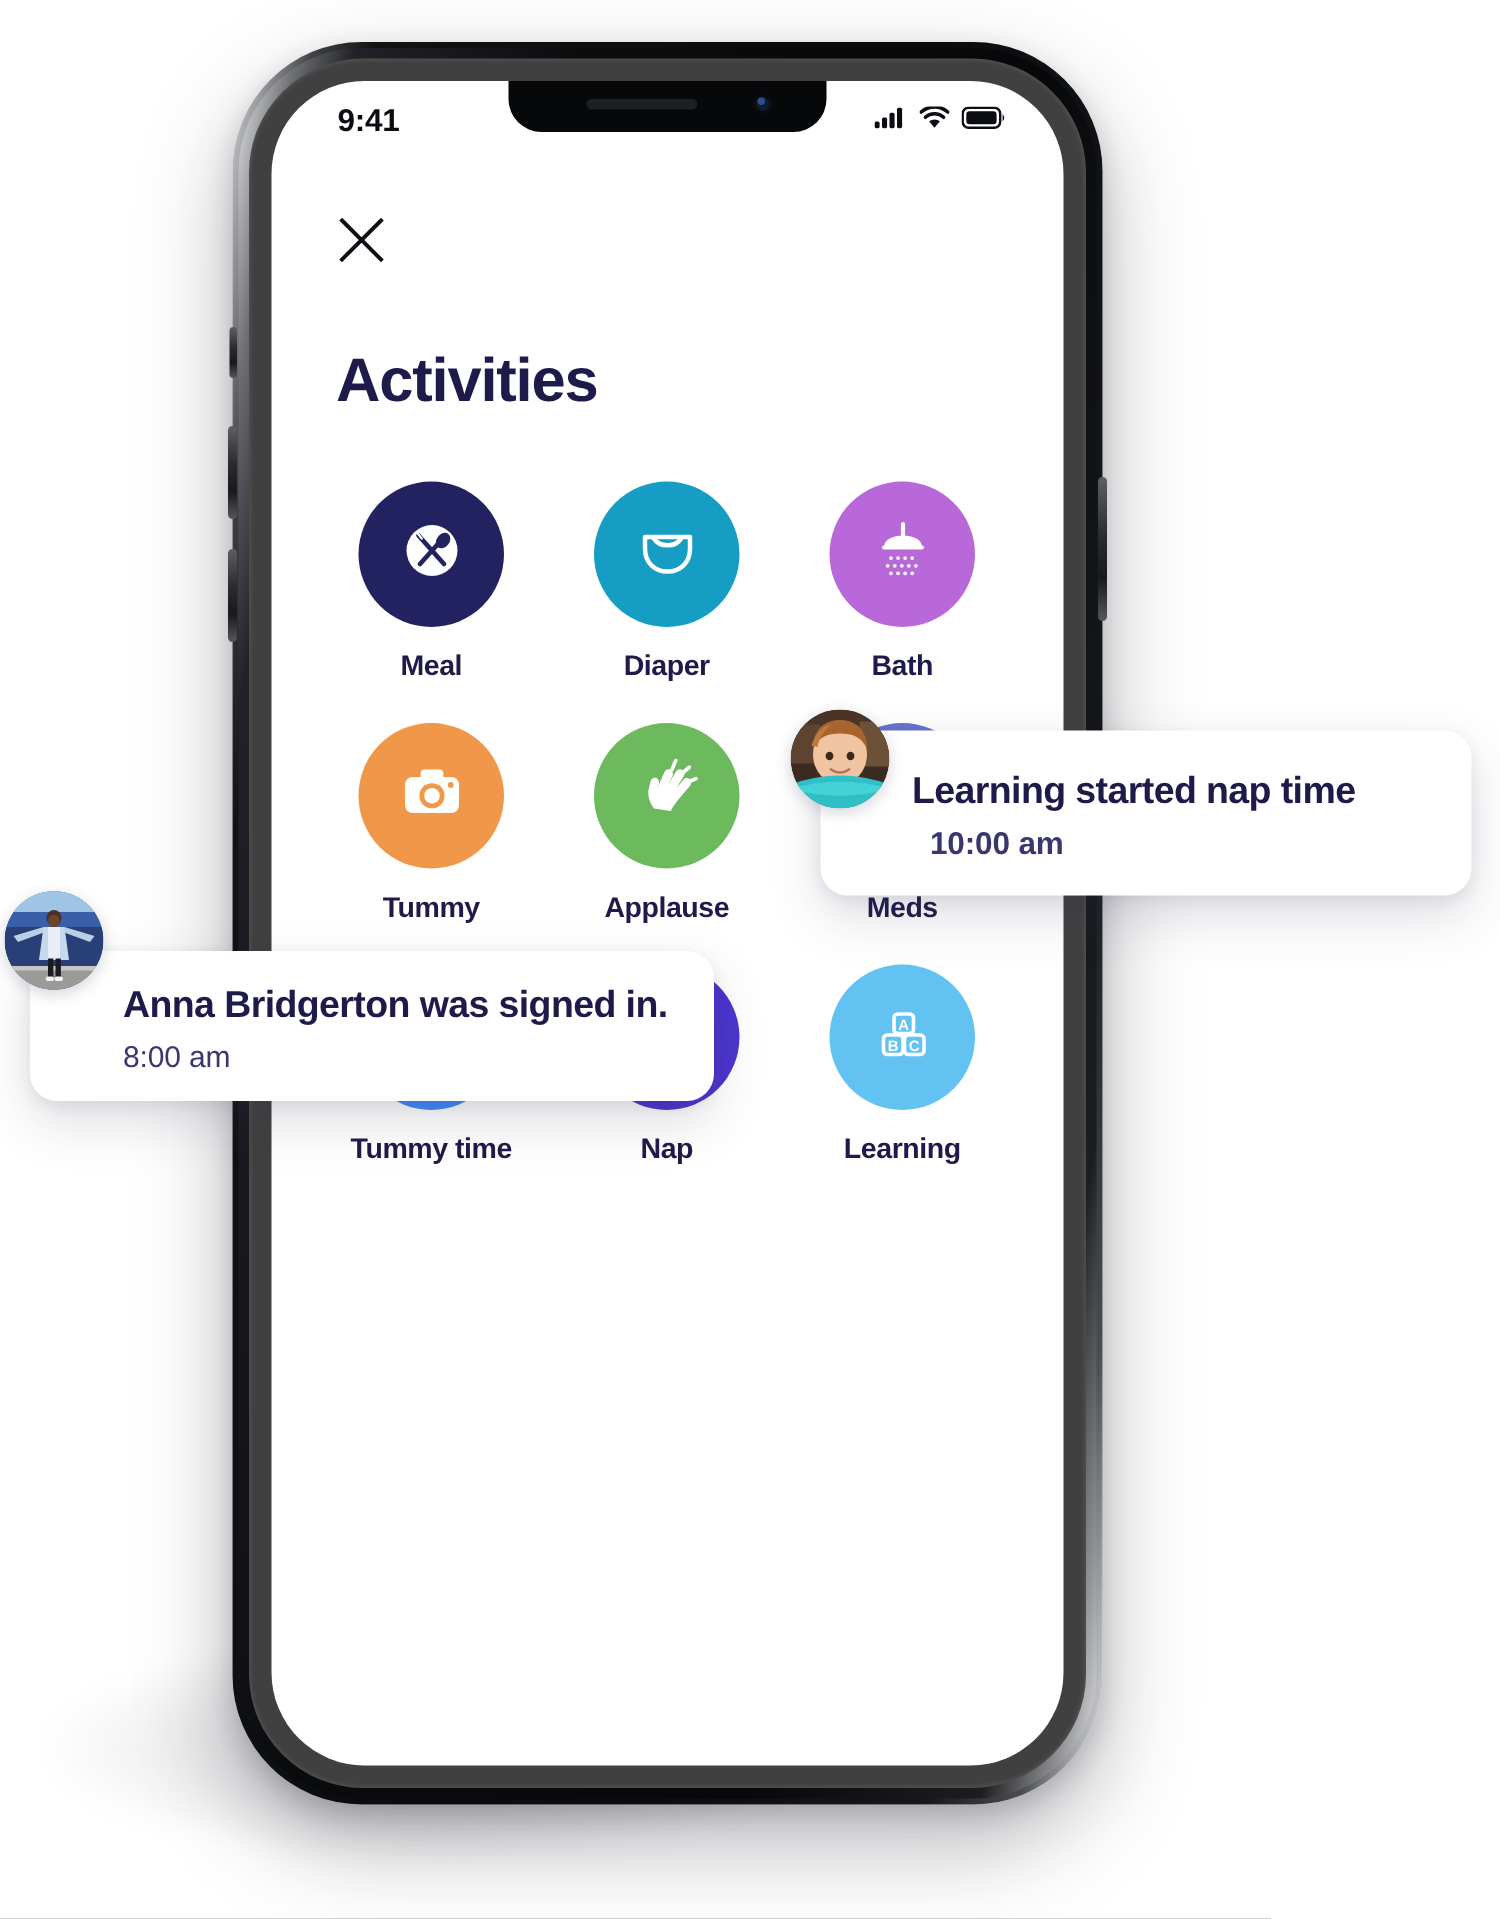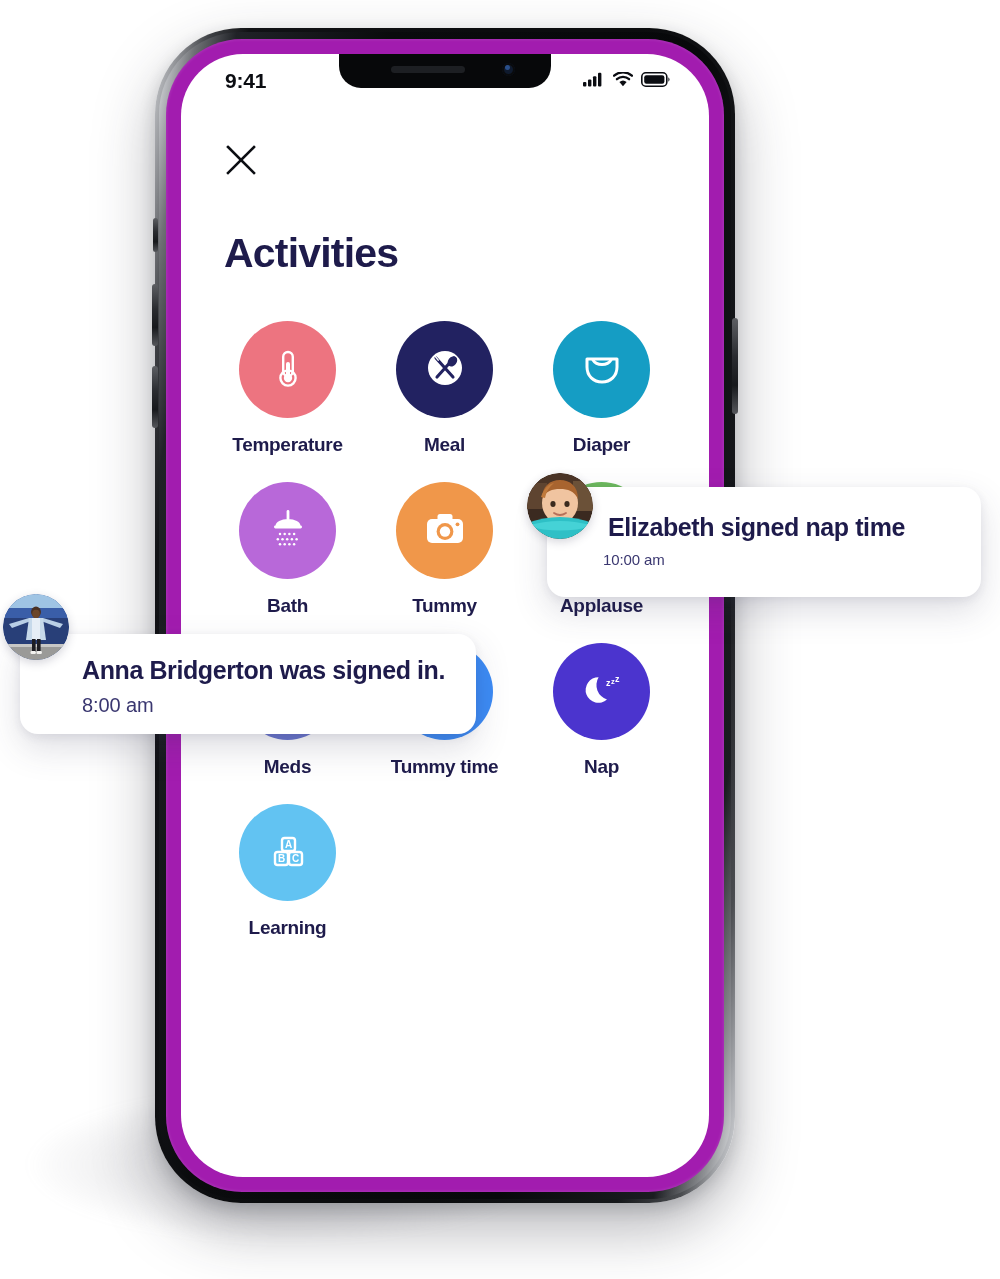--- a/index.html
+++ b/index.html
@@ -59,21 +59,21 @@
         #202227 10%, #0a0b0d 30%, #07080a 70%,
         #1b1d21 90%, #8e9094 96%, #e8eaec 100%);
   }
   
   #phone-bezel {
     position: absolute;
     left: 11px; top: 11px;
     width: 558px;
     height: 1153px;
     border-radius: 76px;
-    background: #a21caf;
+    background: #404040;
     box-shadow: inset 0 0 3px 1px rgba(255,255,255,0.10);
     overflow: hidden;
   }
   
   #screen {
     position: absolute;
     left: 15px; top: 15px;
     width: 528px;
     height: 1123px;
     border-radius: 62px;
@@ -251,21 +251,21 @@
     width: 434px;
     height: 110px;
   }
   #notif-nap-avatar {
     left: 527px;
     top: 473px;
     width: 66px;
     height: 66px;
   }
   #notif-nap-title { position:absolute; left: 61px; top: 26px; font-size: 25px; }
-  #notif-nap-time  { position:absolute; left: 56px; top: 64px; font-size: 15px; }
+  #notif-nap-time  { position:absolute; left: 73px; top: 64px; font-size: 21px; font-weight: bold; }
 
   #notif-signin {
     left: 20px;
     top: 634px;
     width: 456px;
     height: 100px;
   }
   #notif-signin-avatar {
     left: 3px;
     top: 594px;
@@ -332,33 +332,20 @@
           <svg width="32" height="32" viewBox="0 0 32 32">
             <line x1="3" y1="3" x2="29" y2="29" stroke="#0b0d12" stroke-width="2.6" stroke-linecap="square"></line>
             <line x1="29" y1="3" x2="3" y2="29" stroke="#0b0d12" stroke-width="2.6" stroke-linecap="square"></line>
           </svg>
         </div>
 
         <div id="page-title">Activities</div>
 
         <div id="activity-grid">
 
-          <div class="activity-item">
-            <div class="activity-circle" style="background:#ED7480">
-              <span>
-                <svg width="46" height="46" viewBox="0 0 46 46">
-                  <rect x="18.2" y="7" width="9.6" height="24" rx="4.8" fill="none" stroke="#fff" stroke-width="2.4"></rect>
-                  <circle cx="23" cy="33" r="7.6" fill="none" stroke="#fff" stroke-width="2.4"></circle>
-                  <rect x="21" y="17" width="4" height="15" rx="2" fill="#fff"></rect>
-                  <circle cx="23" cy="33" r="4.2" fill="#fff"></circle>
-                </svg>
-              </span>
-            </div>
-            <div class="activity-label">Temperature</div>
-          </div>
 
           <div class="activity-item">
             <div class="activity-circle" style="background:#222261">
               <span>
                 <svg width="52" height="52" viewBox="0 0 52 52">
                   <circle cx="26" cy="26" r="17" fill="#fff"></circle>
                   <g stroke="#222261" stroke-width="3.1" stroke-linecap="round">
                     <line x1="17" y1="16" x2="34" y2="35"></line>
                     <line x1="35" y1="16" x2="18" y2="35"></line>
                   </g>
@@ -513,21 +500,21 @@
             <div class="activity-label">Learning</div>
           </div>
 
         </div>
       </div>
     </div>
   </div>
 </div>
 
 <div class="notif-card" id="notif-nap">
-  <div class="notif-title" id="notif-nap-title">Elizabeth signed nap time</div>
+  <div class="notif-title" id="notif-nap-title">Learning started nap time</div>
   <div class="notif-time" id="notif-nap-time">10:00 am</div>
 </div>
 <div class="notif-avatar" id="notif-nap-avatar">
   <svg class="av-img" viewBox="0 0 66 66">
     <defs>
       <clipPath id="clipA">
           <circle cx="33" cy="33" r="33"></circle>
         </clipPath>
     </defs>
     <g clip-path="url(#clipA)">

